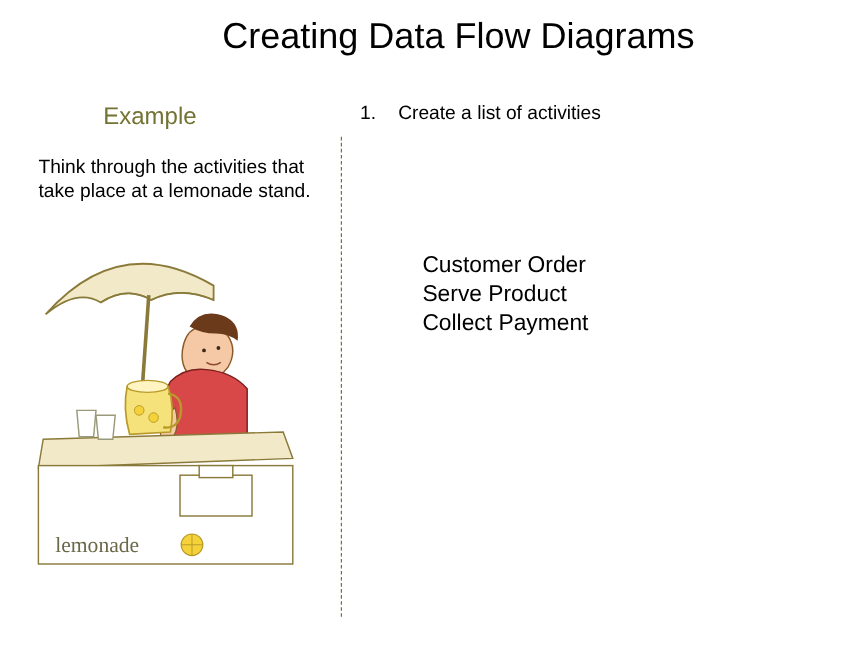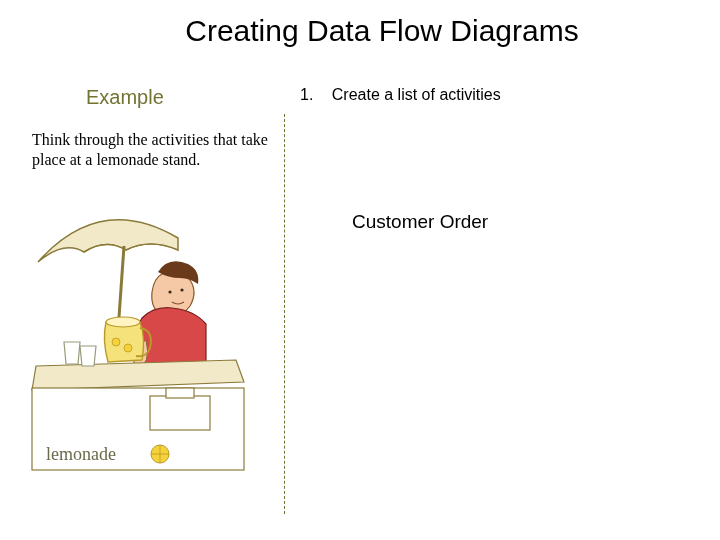--- a/index.html
+++ b/index.html
@@ -28,21 +28,21 @@
     left: 86px;
     font-size: 20px;
     color: #737333;
     font-weight: normal;
   }
   .instruction-text {
     position: absolute;
     top: 130px;
     left: 32px;
     width: 240px;
-    font-family: Liberation Serif, serif;
+    font-family: Liberation Sans, sans-serif;
     font-size: 16px;
     line-height: 1.25;
     color: #000;
   }
   .divider {
     position: absolute;
     top: 114px;
     left: 284px;
     height: 400px;
     border-left: 1px dashed #737333;
@@ -83,20 +83,22 @@
 
 <div class="divider"></div>
 
 <div class="step-line">
   <span class="step-number">1.</span>
   <span>Create a list of activities</span>
 </div>
 
 <div class="activities">
   <div>Customer Order</div>
+  <div>Serve Product</div>
+  <div>Collect Payment</div>
 </div>
 
 <div class="illustration">
   <svg viewBox="0 0 220 280" width="220" height="280">
 
     <g>
       <path d="M 8 52 Q 70 -18 148 28 L 148 40 Q 120 28 96 40 Q 76 28 54 42 Q 34 30 8 52 Z" fill="#f2e9c8" stroke="#8a7a3a" stroke-width="1.5"></path>
       <path d="M 54 42 Q 76 28 96 40" fill="none" stroke="#8a7a3a" stroke-width="1.2"></path>
       <path d="M 96 40 Q 120 28 148 40" fill="none" stroke="#8a7a3a" stroke-width="1.2"></path>
       <line x1="94" y1="36" x2="86" y2="150" stroke="#8a7a3a" stroke-width="3"></line>

